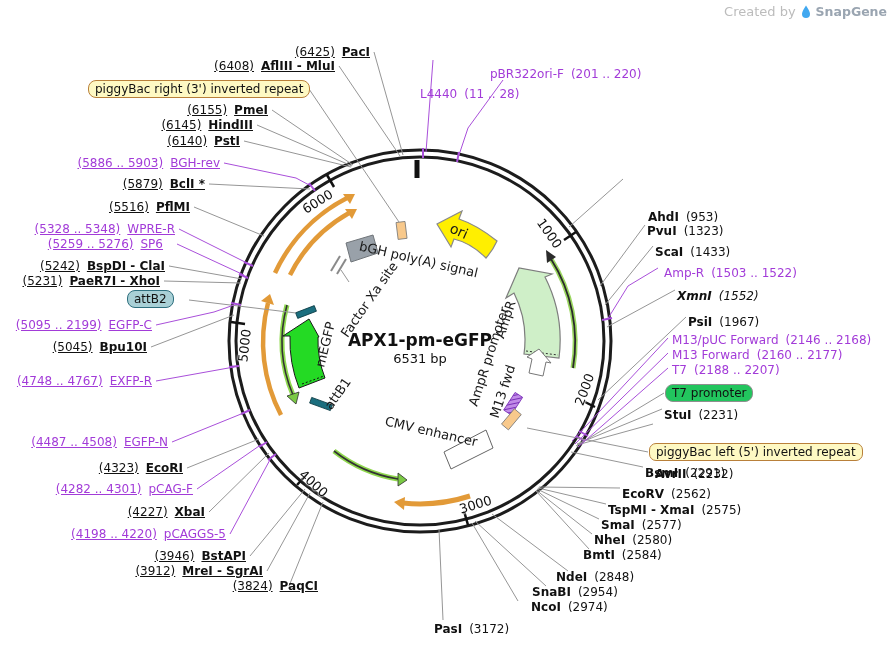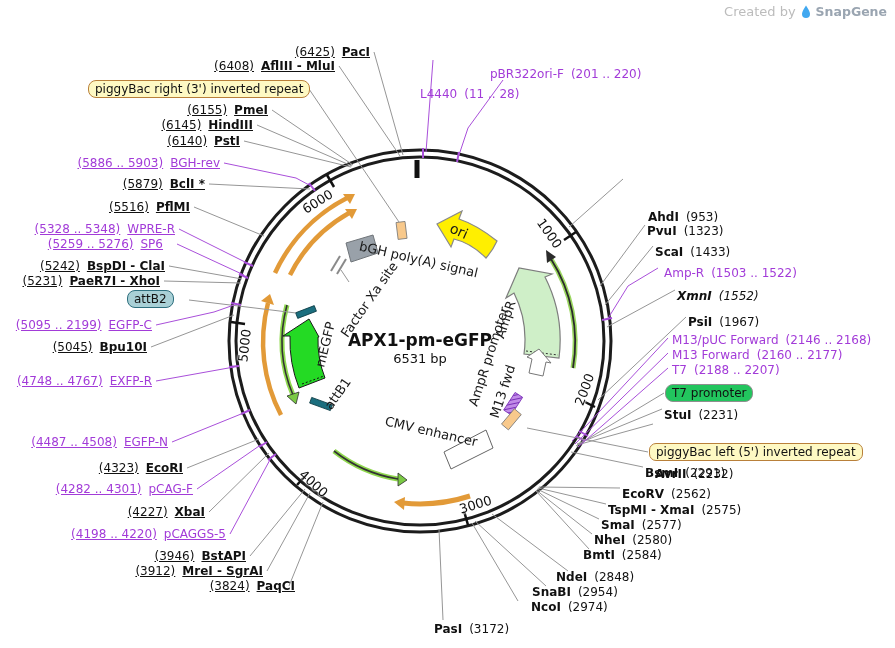--- a/index.html
+++ b/index.html
@@ -232,21 +232,21 @@
 <div class="lbl sl pr" style="right:743px;top:318px;"><span class="ps">(5095 .. 2199)</span><span class="nm">EGFP-C</span></div>
 <div class="lbl sl" style="right:748px;top:340px;"><span class="ps">(5045)</span><span class="nm">Bpu10I</span></div>
 <div class="lbl sl pr" style="right:743px;top:374px;"><span class="ps">(4748 .. 4767)</span><span class="nm">EXFP-R</span></div>
 <div class="lbl sl pr" style="right:727px;top:435px;"><span class="ps">(4487 .. 4508)</span><span class="nm">EGFP-N</span></div>
 <div class="lbl sl" style="right:712px;top:461px;"><span class="ps">(4323)</span><span class="nm">EcoRI</span></div>
 <div class="lbl sl pr" style="right:702px;top:482px;"><span class="ps">(4282 .. 4301)</span><span class="nm">pCAG-F</span></div>
 <div class="lbl sl" style="right:690px;top:505px;"><span class="ps">(4227)</span><span class="nm">XbaI</span></div>
 <div class="lbl sl pr" style="right:669px;top:527px;"><span class="ps">(4198 .. 4220)</span><span class="nm">pCAGGS-5</span></div>
 <div class="lbl sl" style="right:649px;top:549px;"><span class="ps">(3946)</span><span class="nm">BstAPI</span></div>
 <div class="lbl sl" style="right:632px;top:564px;"><span class="ps">(3912)</span><span class="nm">MreI - SgrAI</span></div>
-<div class="lbl sl" style="right:600px;top:579px;text-align:right;"><span class="ps">(3824)</span><span class="nm">PaqCI</span></div>
+<div class="lbl sl" style="right:577px;top:579px;text-align:right;"><span class="ps">(3824)</span><span class="nm">PaqCI</span></div>
 
 <div class="lbl sr" style="left:434px;top:622px;"><span class="nm">PasI</span><span class="ps">(3172)</span></div>
 <div class="lbl sr" style="left:531px;top:600px;text-align:right;"><span class="nm">NcoI</span><span class="ps">(2974)</span></div>
 <div class="lbl sr" style="left:532px;top:585px;"><span class="nm">SnaBI</span><span class="ps">(2954)</span></div>
 <div class="lbl sr" style="left:556px;top:570px;"><span class="nm">NdeI</span><span class="ps">(2848)</span></div>
 <div class="lbl sr" style="left:583px;top:548px;"><span class="nm">BmtI</span><span class="ps">(2584)</span></div>
 <div class="lbl sr" style="left:594px;top:533px;"><span class="nm">NheI</span><span class="ps">(2580)</span></div>
 <div class="lbl sr" style="left:601px;top:518px;"><span class="nm">SmaI</span><span class="ps">(2577)</span></div>
 <div class="lbl sr" style="left:608px;top:503px;"><span class="nm">TspMI - XmaI</span><span class="ps">(2575)</span></div>
 <div class="lbl sr" style="left:622px;top:487px;"><span class="nm">EcoRV</span><span class="ps">(2562)</span></div>

